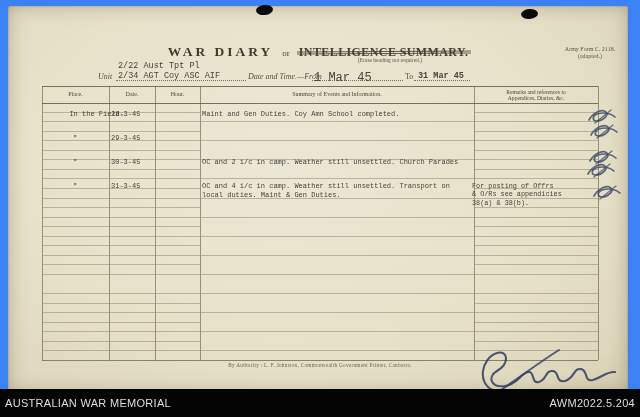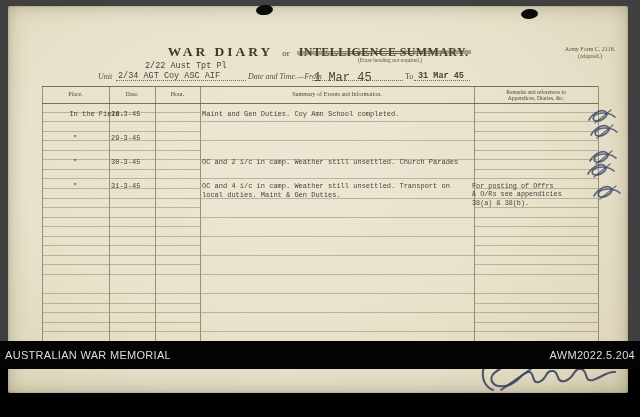--- a/index.html
+++ b/index.html
@@ -1,17 +1,17 @@
 <!DOCTYPE html>
 <html><head>
 <meta charset="utf-8">
 <style>
   html,body{margin:0;padding:0;}
   body{width:640px;height:417px;overflow:hidden;background:#000;font-family:"Liberation Sans","DejaVu Sans",sans-serif;}
-  .scan{position:relative;width:640px;height:369px;background:#404040;}
+  .scan{position:relative;width:640px;height:417px;background:#3b82f6;}
 
   
   .paper{position:absolute;left:8px;top:6px;width:620px;height:387px;
     background:radial-gradient(ellipse at 45% 40%, #ece7d4 0%, #e8e2cb 55%, #ded7bd 88%, #d2caac 100%);
     box-shadow:inset 0 0 18px rgba(90,80,50,.35), inset 0 0 2px rgba(60,50,30,.45);
     border-radius:2px;}
   .hole{position:absolute;background:#0a0a08;border-radius:50%;}
   .hole.h1{left:248px;top:-1px;width:17px;height:10px;transform:rotate(-6deg);}
   .hole.h2{left:513px;top:3px;width:17px;height:10px;transform:rotate(-4deg);}
 
@@ -21,21 +21,21 @@
   
   .army-form{position:absolute;left:546px;top:40px;width:72px;text-align:center;font-size:6px;line-height:7px;color:#5b5641;}
   .title-row{position:absolute;left:0;right:0;top:36px;text-align:center;white-space:nowrap;}
   .t-main{font-size:13.5px;font-weight:600;letter-spacing:3px;color:#3e392b;}
   .t-or{font-size:9px;color:#4a4535;margin:0 5px;}
   .t-struck{font-size:12px;font-weight:600;letter-spacing:.4px;color:#433e30;position:relative;display:inline-block;}
   .t-struck::after{content:"";position:absolute;left:-2px;right:-2px;top:42%;border-top:3px double #4a4436;opacity:.85;transform:rotate(-.4deg);}
   .erase-note{position:absolute;left:232px;top:51px;width:300px;text-align:center;font-size:5.5px;color:#5d5844;}
 
   
-  .unit1{position:absolute;left:110px;top:55px;font-size:8.5px;margin-left:27px;}
+  .unit1{position:absolute;left:110px;top:55px;font-size:8.5px;}
   .unit-label{position:absolute;left:90px;top:66px;font-size:8px;font-style:italic;}
   .unit-value{position:absolute;left:110px;top:65px;font-size:8.5px;}
   .dt-label{position:absolute;left:240px;top:66px;font-size:8px;font-style:italic;}
   .from-val{position:absolute;left:306px;top:65px;font-size:12px;}
   .to-label{position:absolute;left:397px;top:66px;font-size:8px;}
   .to-val{position:absolute;left:410px;top:65px;font-size:8.5px;font-weight:bold;}
   .leader{position:absolute;height:0;border-bottom:1px dotted rgba(100,90,65,.85);}
   .ld1{left:108px;top:74px;width:130px;}
   .ld2{left:304px;top:74px;width:91px;}
   .ld3{left:406px;top:74px;width:56px;}

